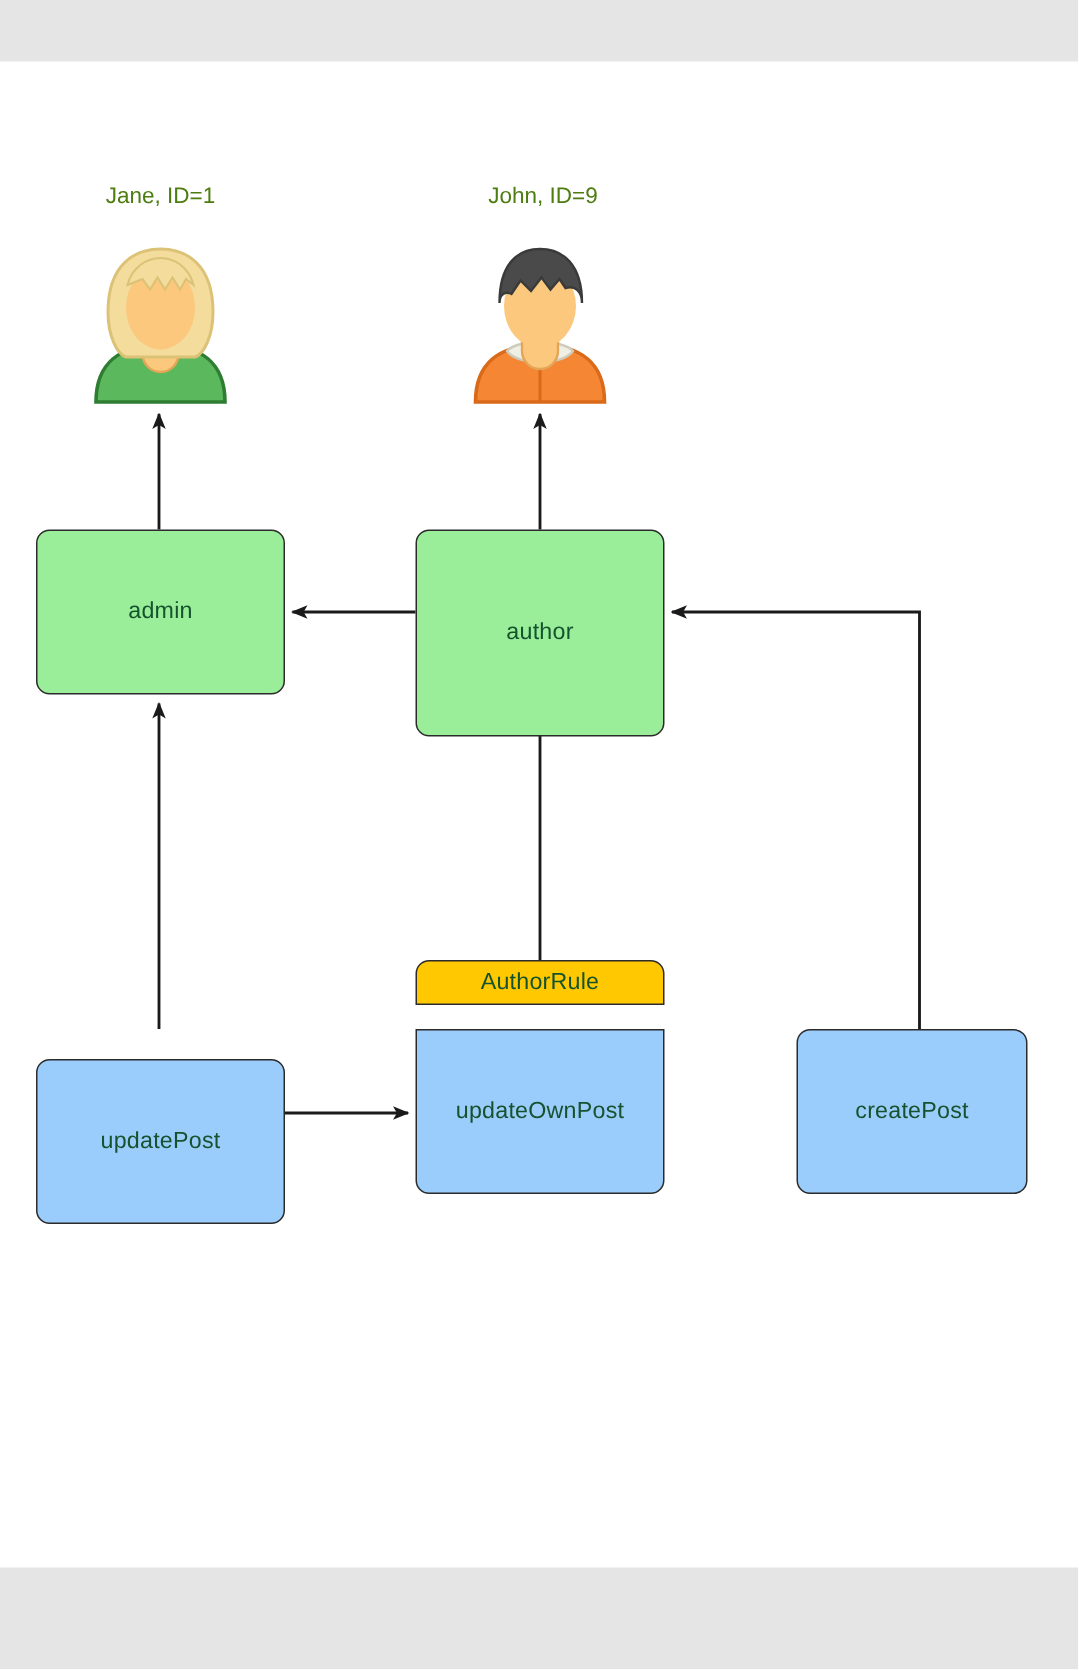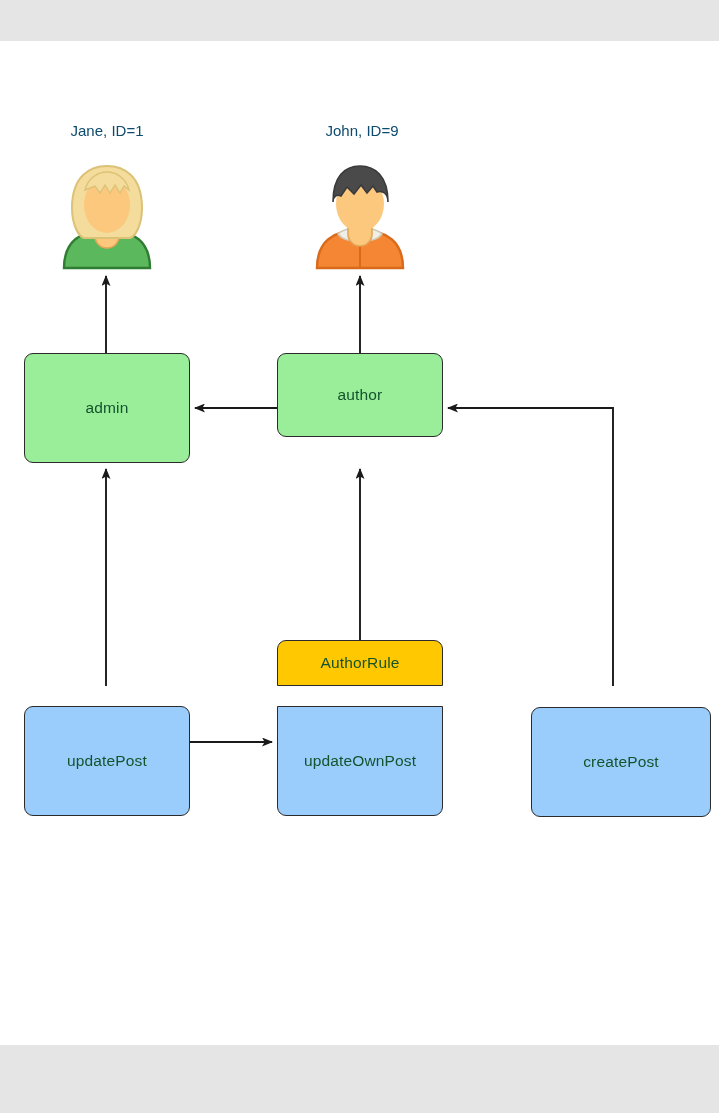--- a/index.html
+++ b/index.html
@@ -54,27 +54,26 @@
     background: #9bcdfc;
     border-radius: 9px;
   }
   .rule {
     background: #ffc800;
     border-radius: 9px 9px 0 0;
     font-size: 15.5px;
   }
   .perm-under-rule {
     border-radius: 0 0 9px 9px;
-    margin-top: 20px;
   }
 
   .avatar-label {
     position: absolute;
     font-size: 15px;
-    color: #0c4a6e;
+    color: #4d7c0f;
     text-align: center;
     white-space: nowrap;
   }
   .avatar {
     position: absolute;
     width: 110px;
     height: 110px;
   }
 </style>
 </head>
@@ -138,33 +137,33 @@
     <ellipse cx="55" cy="44" rx="24" ry="28" fill="#fbc87d"></ellipse>
 
     <path d="M28,42 C28,16 40,6 55,6 C70,6 83,16 83,42
              C83,34 78,30 72,32 L68,26 L62,33 L56,25 L49,34 L42,27 L36,36 C32,34 28,36 28,42 Z" fill="#4a4a4a" stroke="#3a3a3a" stroke-width="1.6"></path>
   </svg>
 
   <div class="node role" style="left:24px; top:353px; width:166px; height:110px;">
     <span>admin</span>
   </div>
 
-  <div class="node role" style="left:277px; top:353px; width:166px; height:84px;">
+  <div class="node role" style="left:277px; top:353px; width:166px; height:138px;">
     <span>author</span>
   </div>
 
-  <div class="node rule" style="left:277px; top:640px; width:166px; height:46px;">
+  <div class="node rule" style="left:277px; top:640px; width:166px; height:30px;">
     <span>AuthorRule</span>
   </div>
 
   <div class="node perm" style="left:24px; top:686px; width:166px; height:110px;margin-top:20px;">
     <span>updatePost</span>
   </div>
 
   <div class="node perm perm-under-rule" style="left:277px; top:686px; width:166px; height:110px;">
     <span>updateOwnPost</span>
   </div>
 
-  <div class="node perm" style="left:531px; top:686px; width:180px; height:110px;margin-top:21px;">
+  <div class="node perm" style="left:531px; top:686px; width:154px; height:110px;">
     <span>createPost</span>
   </div>
 
 </div>
 
 </body></html>

